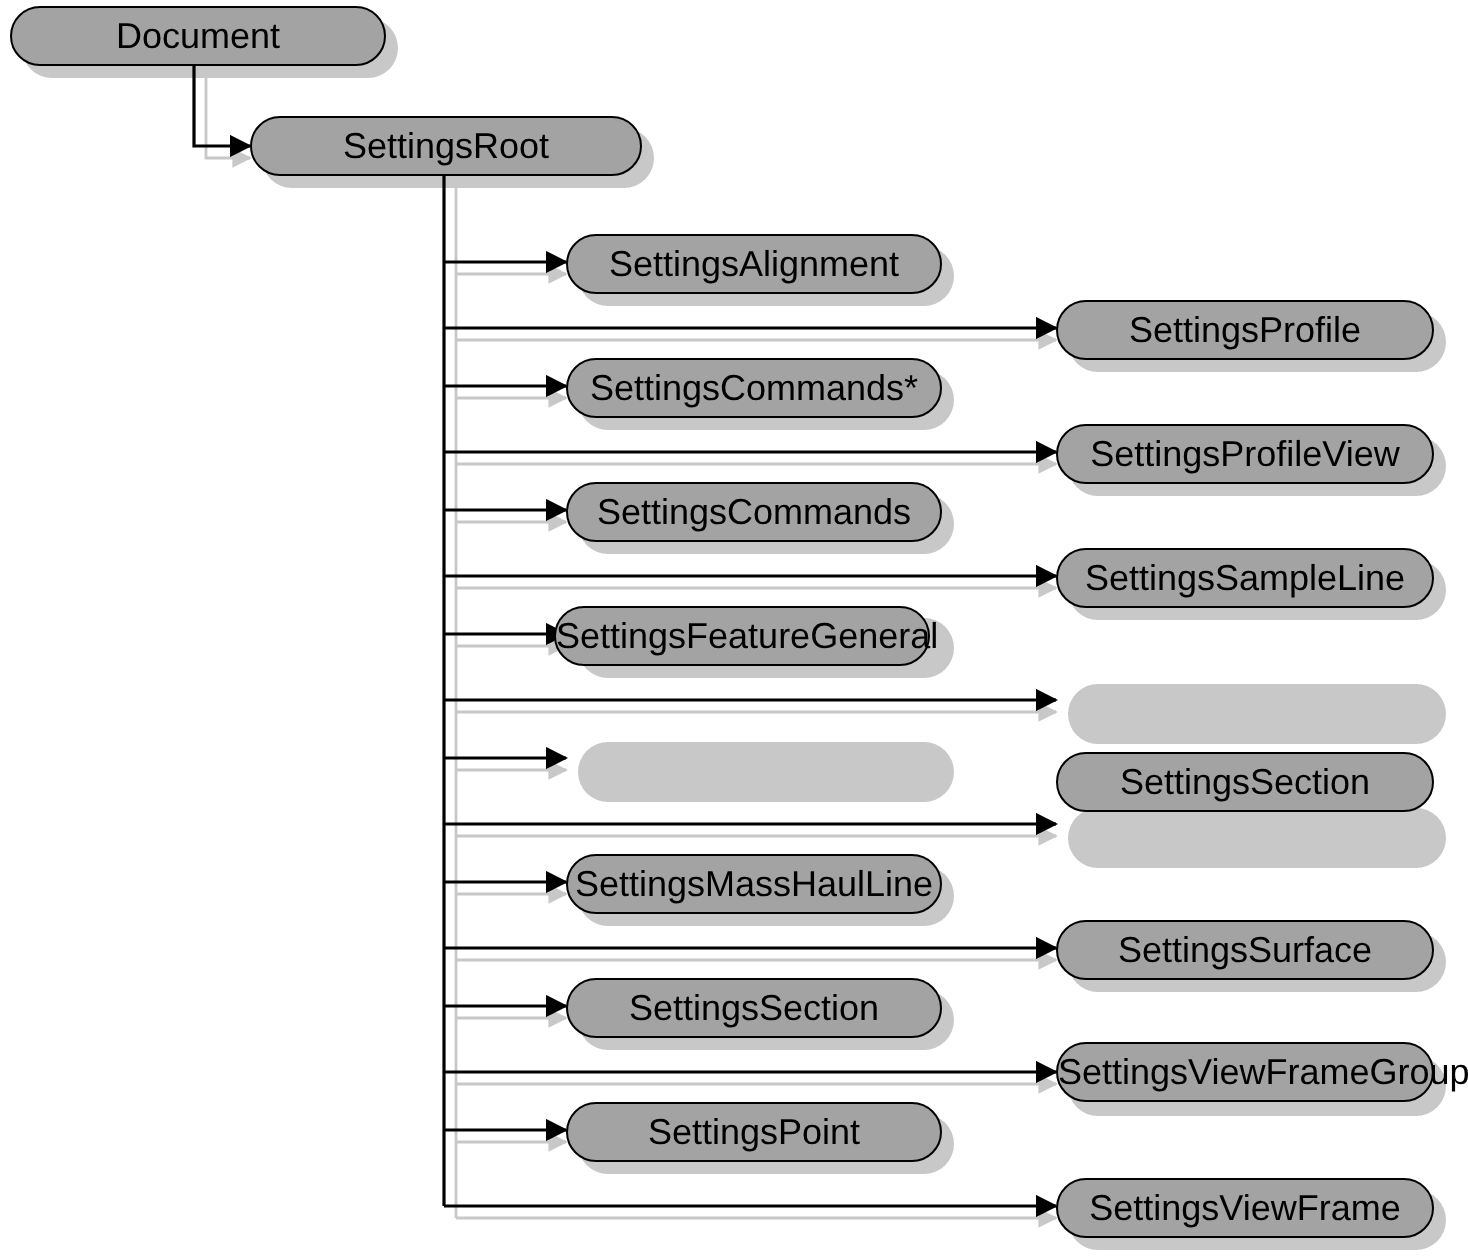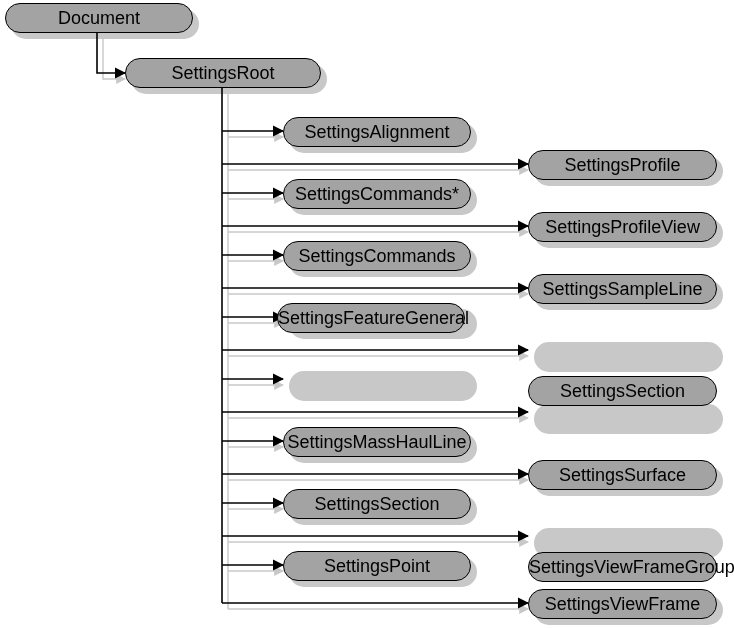--- a/index.html
+++ b/index.html
@@ -139,16 +139,16 @@
   <div class="node" style="left:277px; top:303px; width:188px;">SettingsFeatureGeneral</div>
   <div class="node" style="left:283px; top:427px; width:188px;">SettingsMassHaulLine</div>
   <div class="node" style="left:283px; top:489px; width:188px;">SettingsSection</div>
   <div class="node" style="left:283px; top:551px; width:188px;">SettingsPoint</div>
 
   <div class="node" style="left:528px; top:150px; width:189px;">SettingsProfile</div>
   <div class="node" style="left:528px; top:212px; width:189px;">SettingsProfileView</div>
   <div class="node" style="left:528px; top:274px; width:189px;">SettingsSampleLine</div>
   <div class="node" style="left:528px; top:336px; width:189px;margin-top:40px;">SettingsSection</div>
   <div class="node" style="left:528px; top:460px; width:189px;">SettingsSurface</div>
-  <div class="node" style="left:528px; top:552px; width:189px;text-align:center;">SettingsViewFrameGroup</div>
+  <div class="node" style="left:528px; top:521px; width:189px;text-align:center;">SettingsViewFrameGroup</div>
   <div class="node" style="left:528px; top:589px; width:189px;">SettingsViewFrame</div>
 
 </div>
 
 </body></html>

